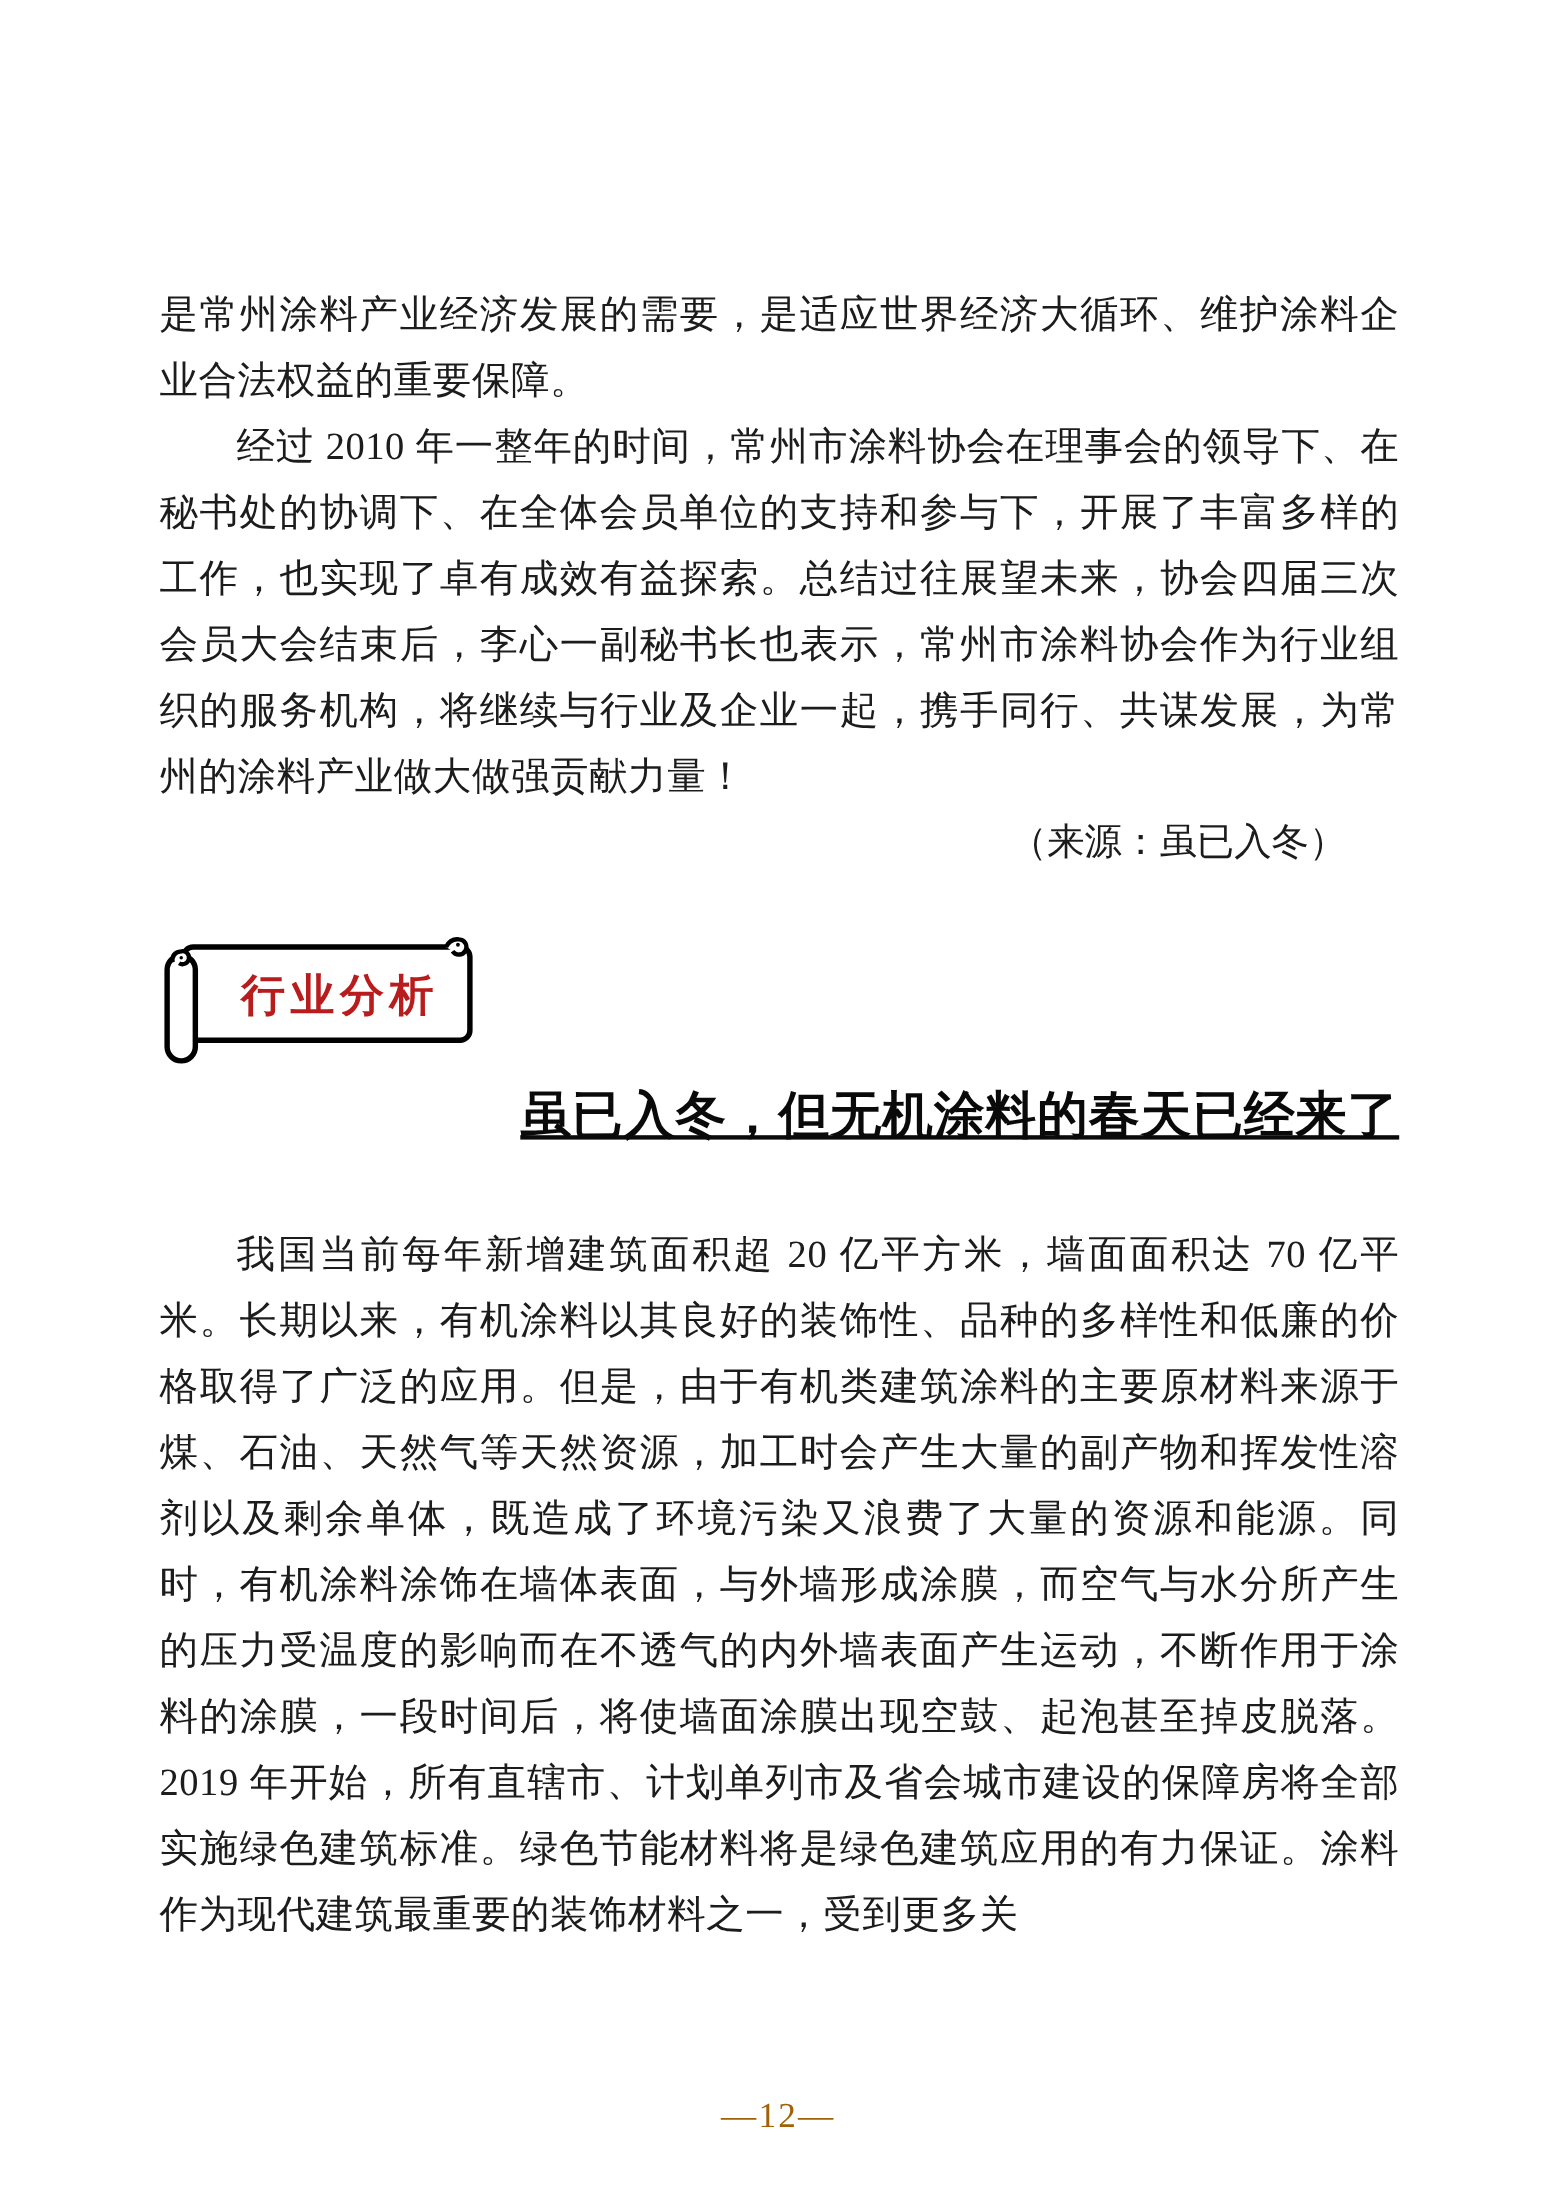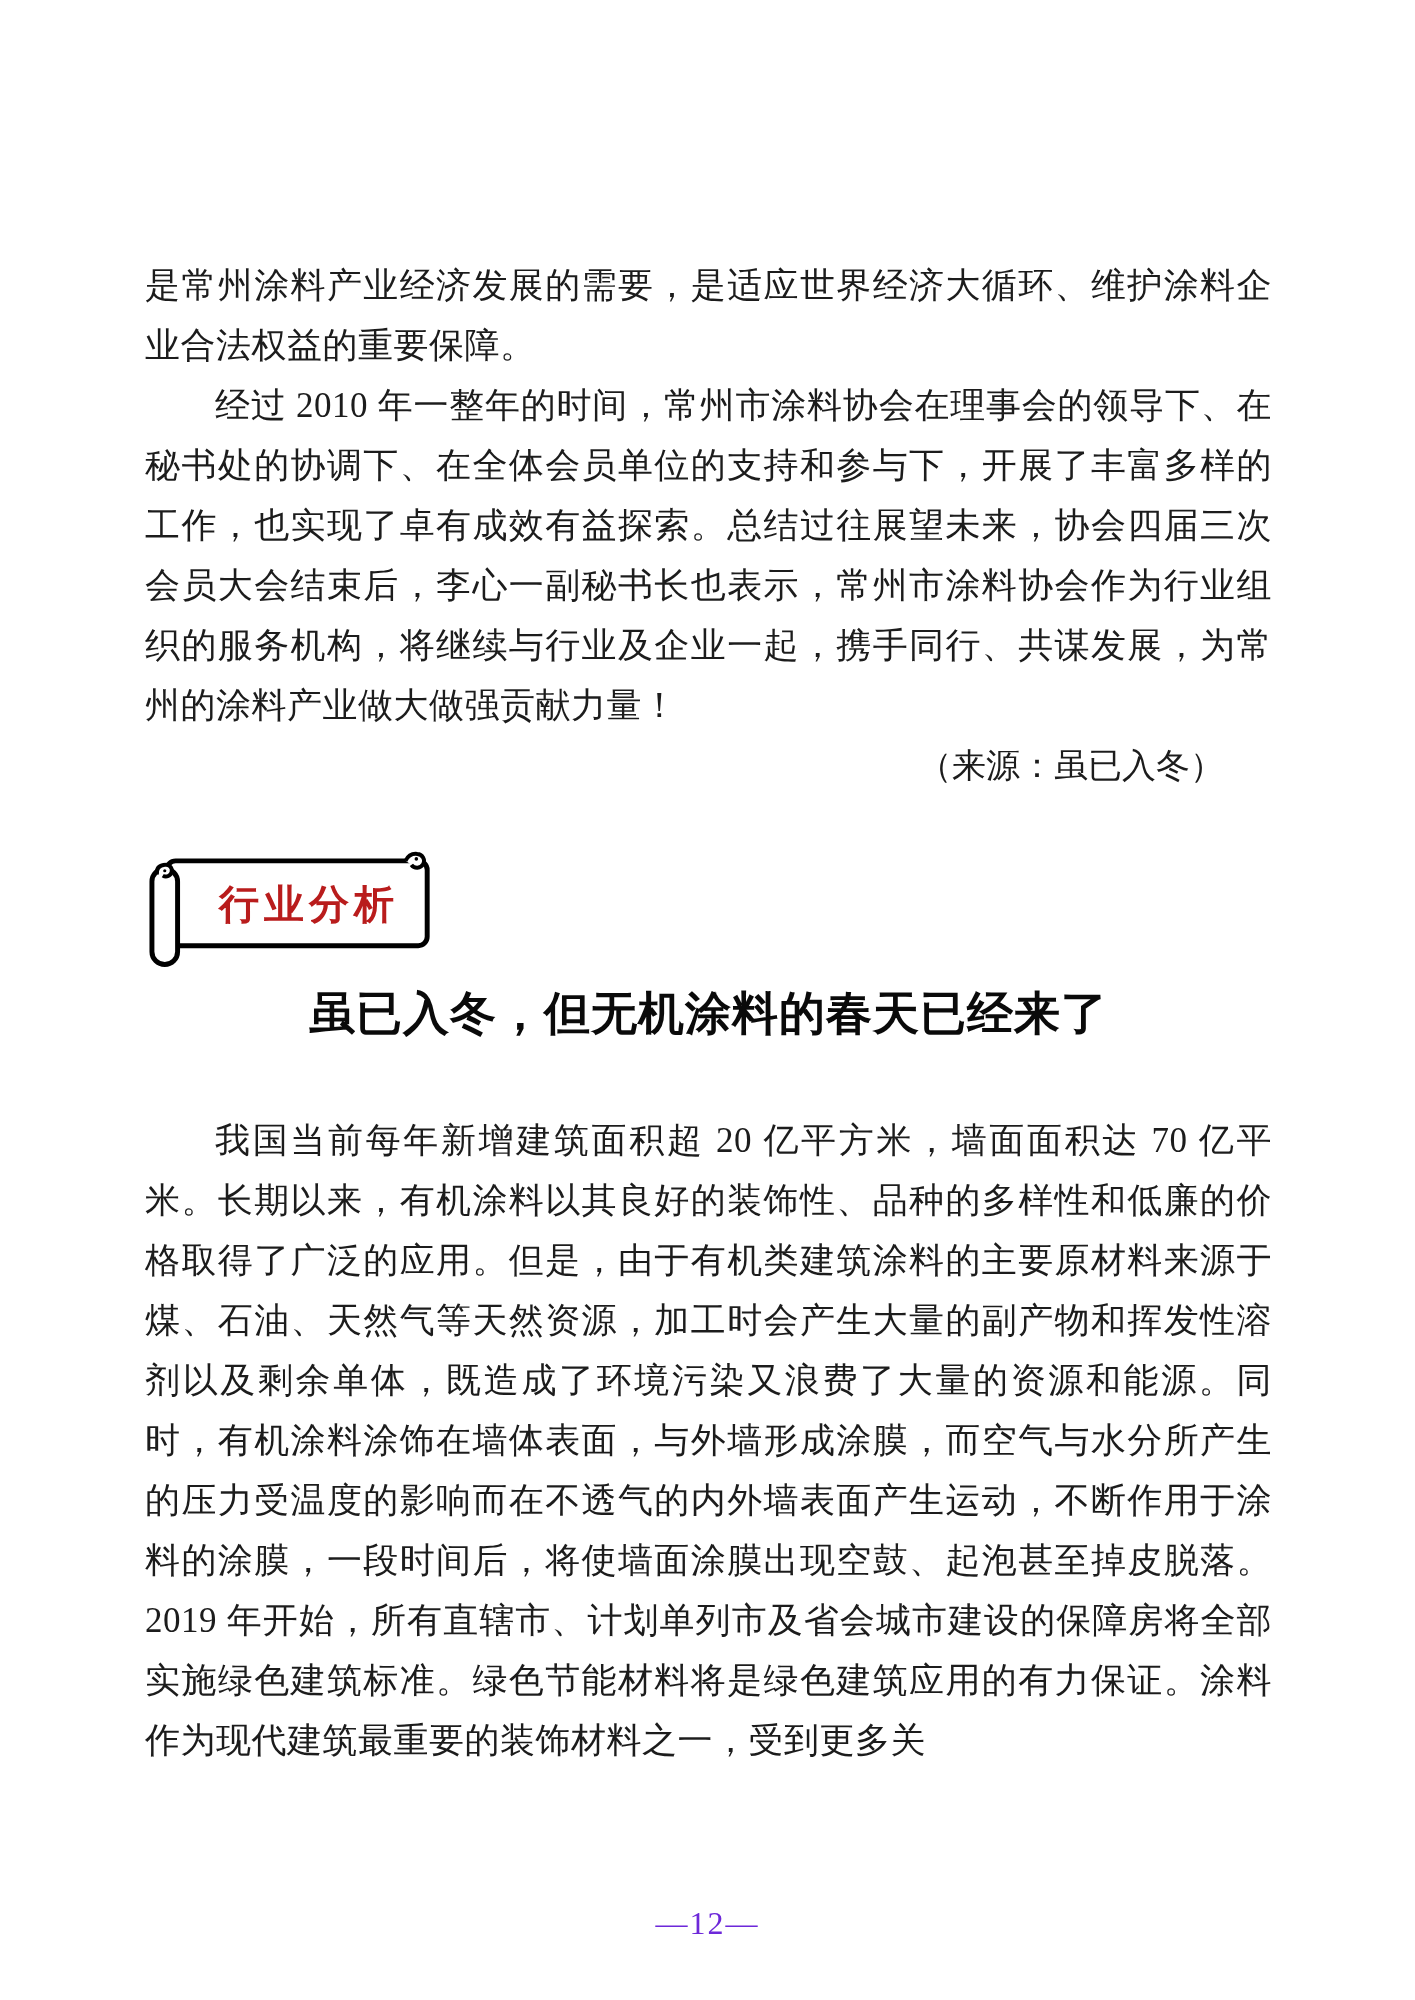--- a/index.html
+++ b/index.html
@@ -64,37 +64,38 @@
     font-family: "Liberation Sans", "DejaVu Sans", sans-serif;
     font-weight: bold;
     font-size: 40px;
     letter-spacing: 5px;
     color: #b91c1c;
   }
   .headline {
     margin: 14px 0 0 0;
     font-size: 46px;
     font-weight: bold;
-    text-align: center;
+    text-align: right;
     letter-spacing: 1px;
     color: #0a0a0a;
     font-family: "Liberation Serif", "DejaVu Serif", serif;
+    text-decoration: underline;
   }
   .section-body {
     margin-top: 66px;
   }
   .page-number {
     position: absolute;
     left: 0;
     right: 0;
     bottom: 58px;
     text-align: center;
     font-size: 32px;
     letter-spacing: 2px;
-    color: #6d28d9;
+    color: #a16207;
   }
 </style>
 </head>
 <body>
 
 <div class="page">
   <div class="content">
 
     <p class="body-text">是常州涂料产业经济发展的需要，是适应世界经济大循环、维护涂料企业合法权益的重要保障。</p>
 

